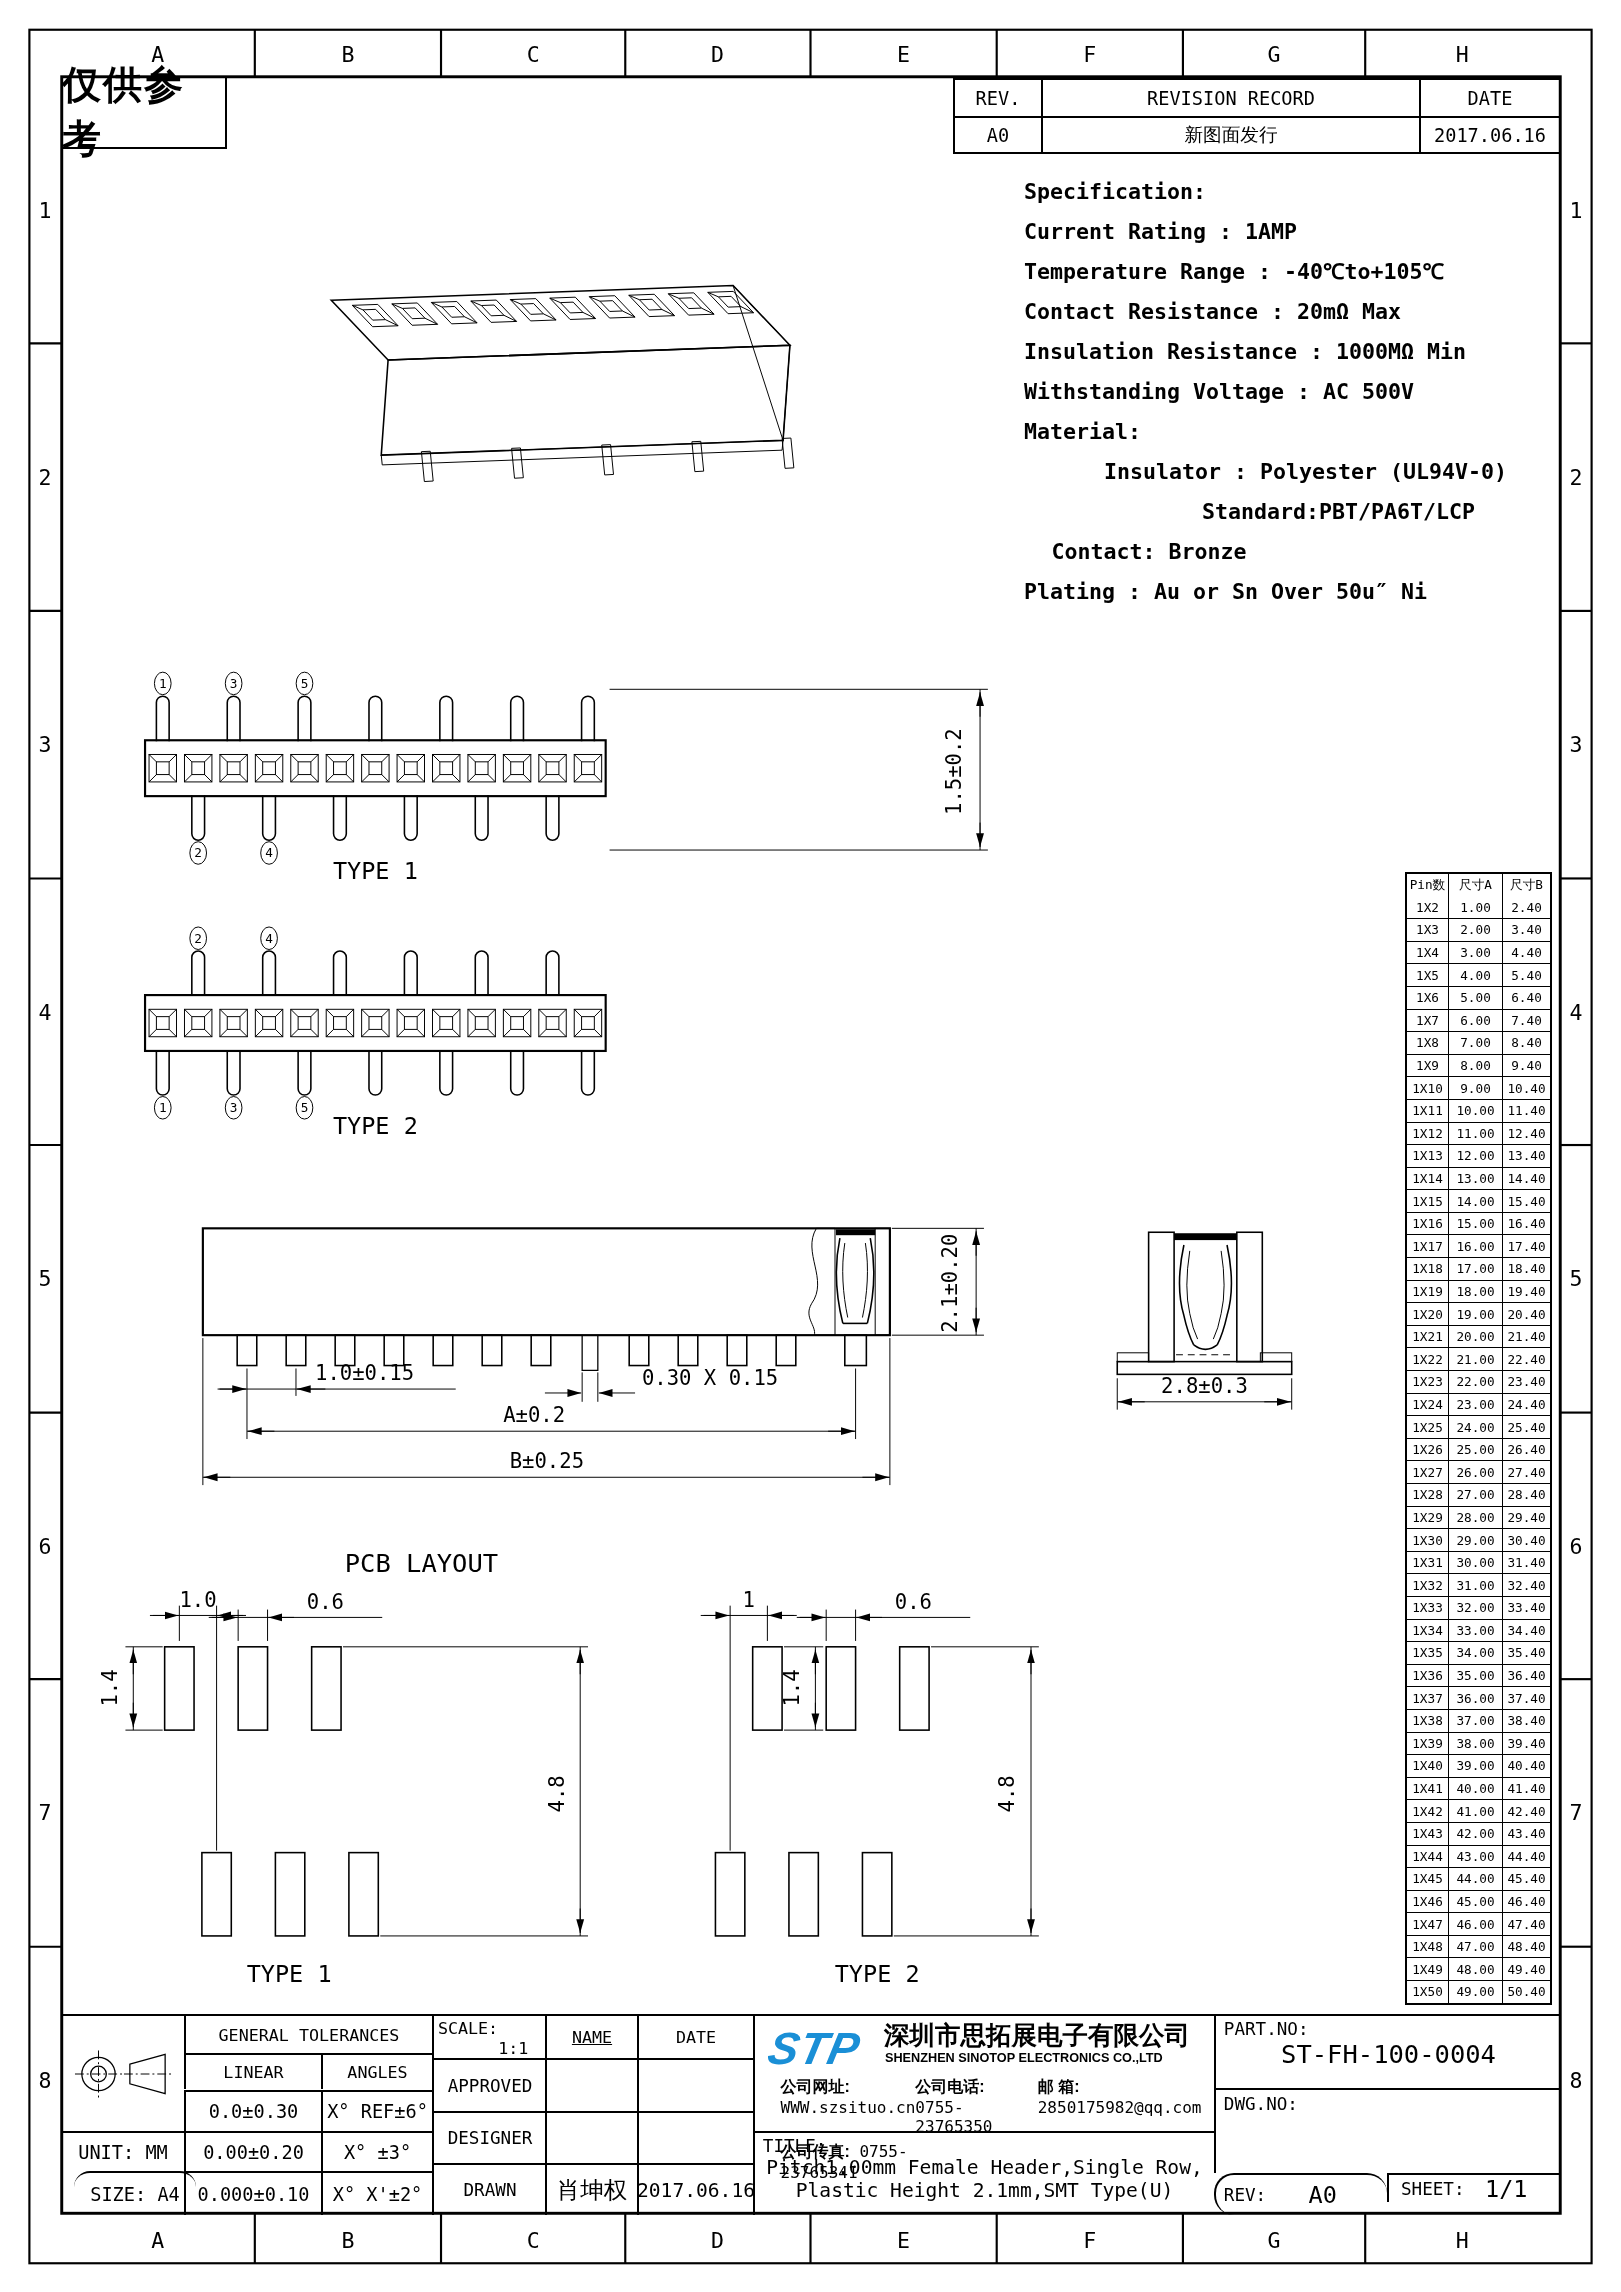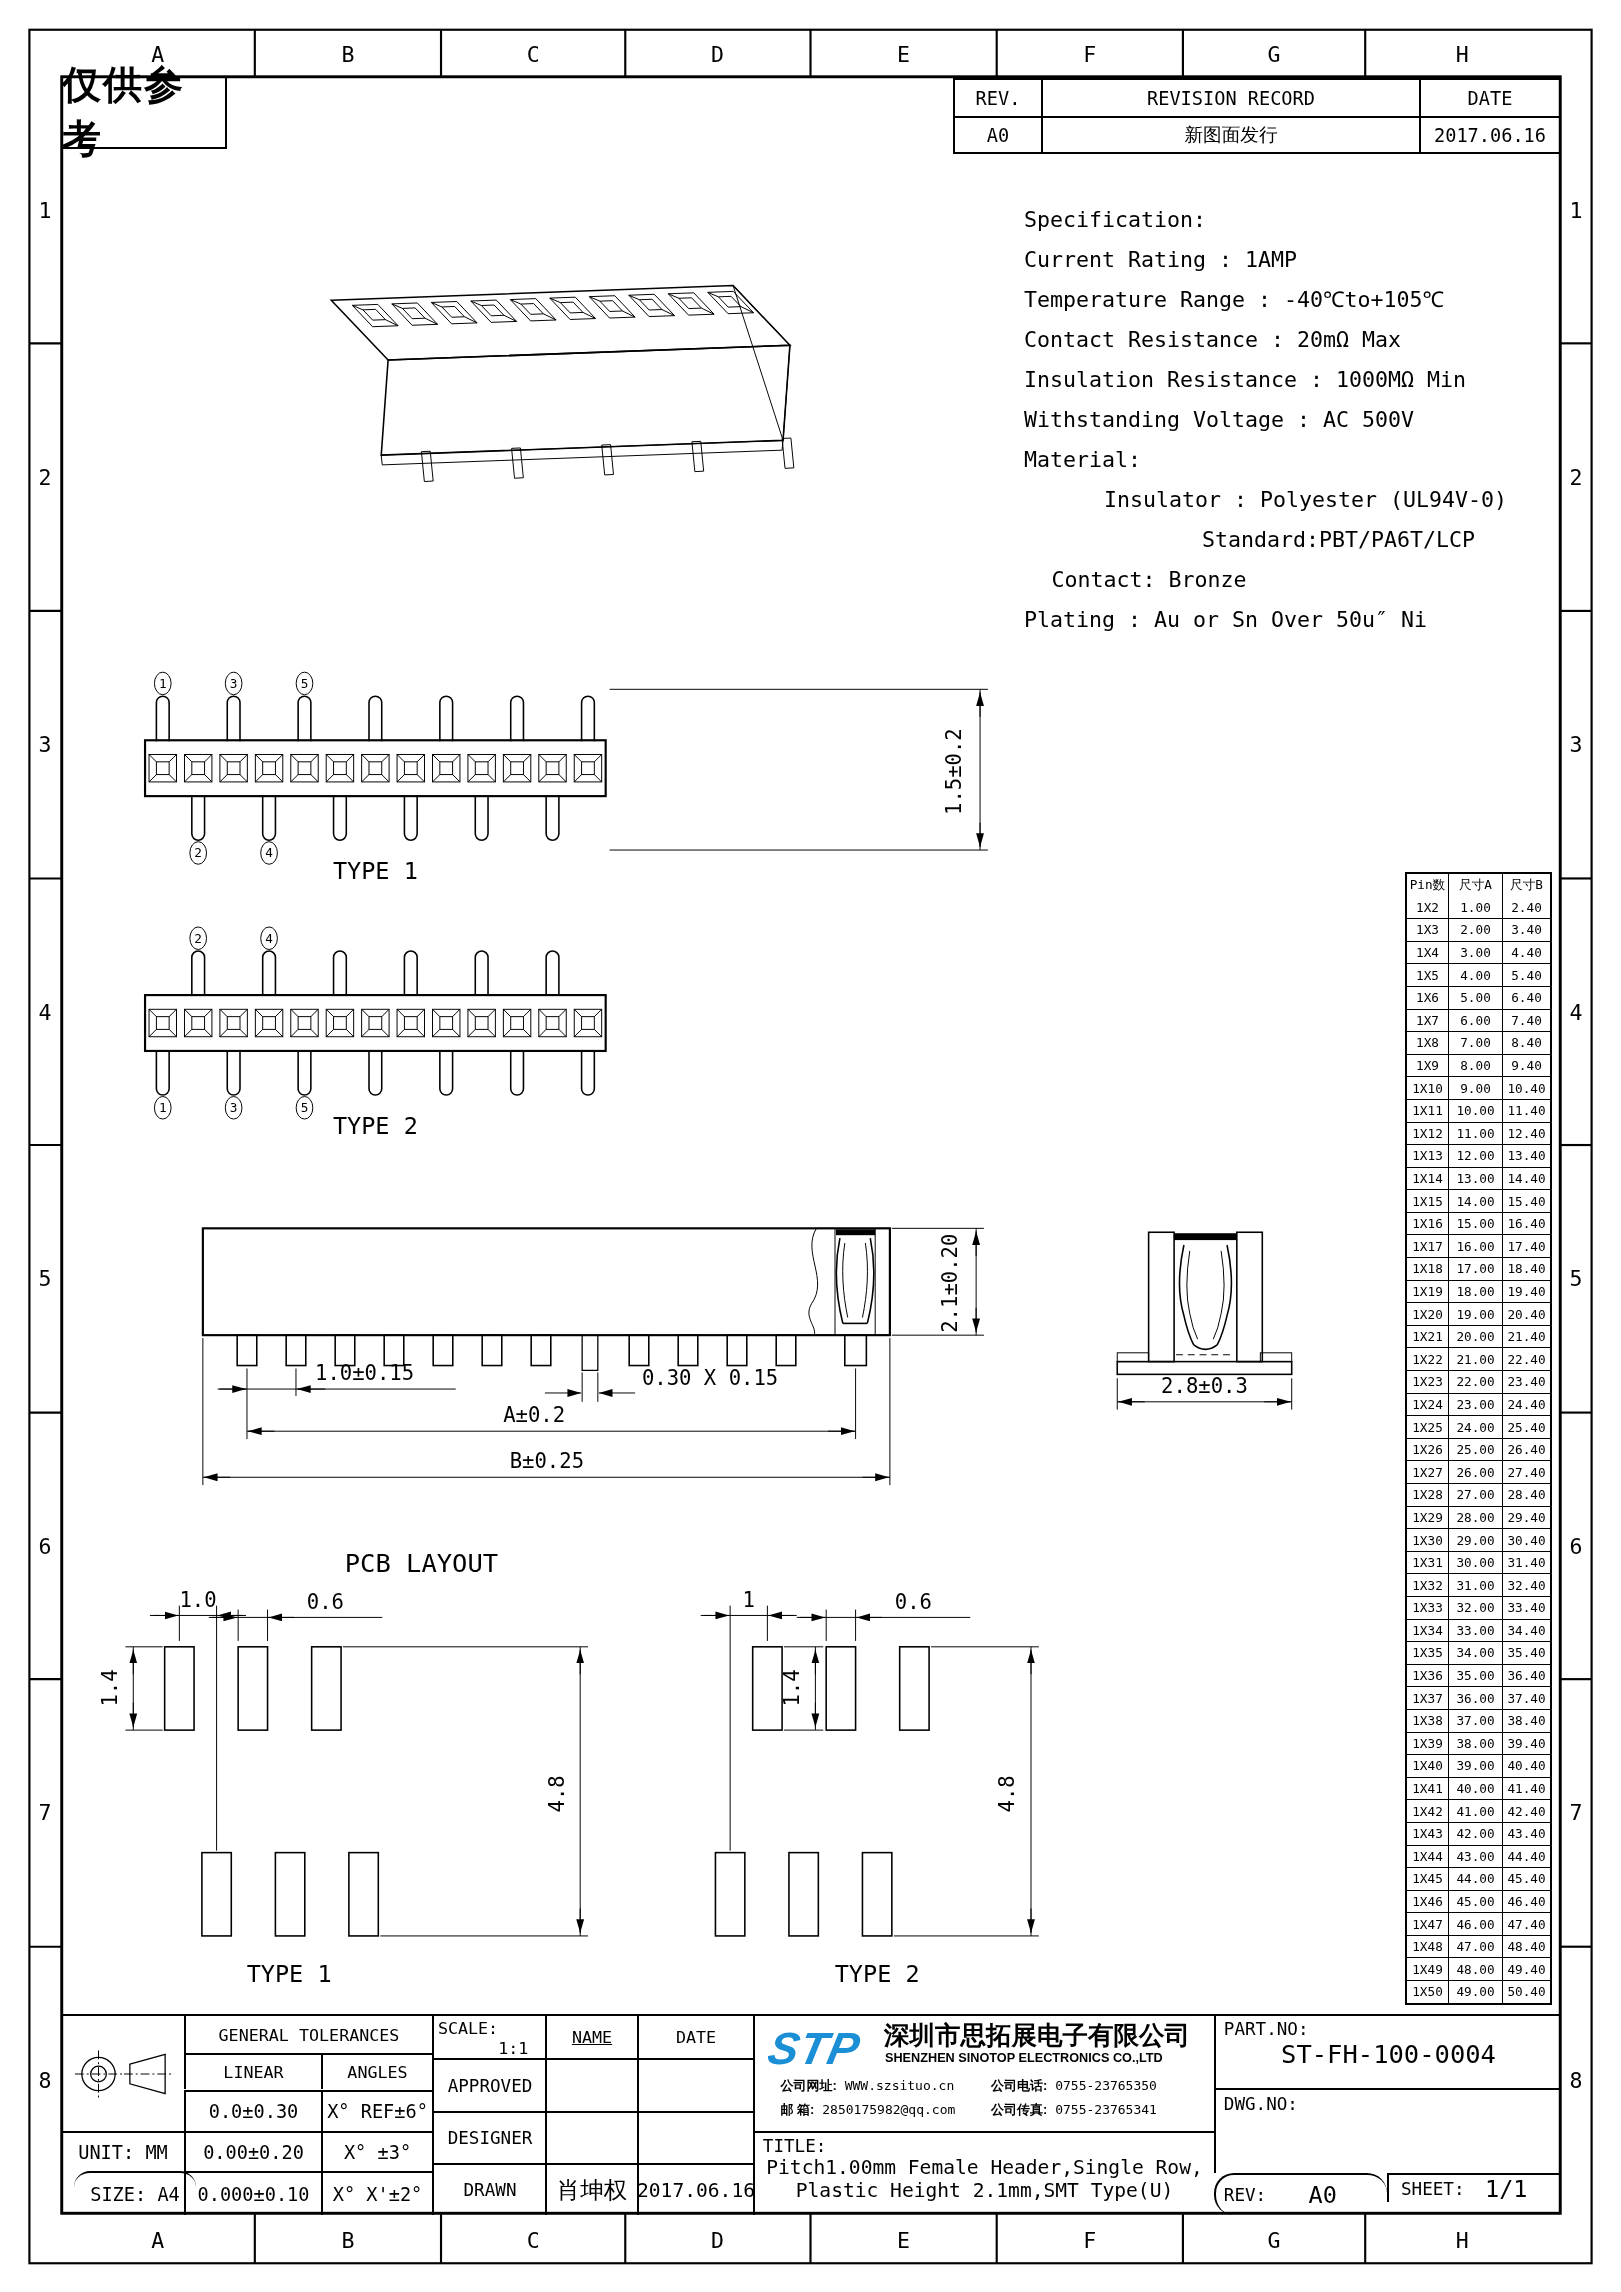--- a/index.html
+++ b/index.html
@@ -21,21 +21,21 @@
       display:flex;align-items:center;justify-content:center;font-size:39px;font-weight:bold;
       font-family:"Liberation Serif",serif;letter-spacing:2px;}
   
   .rev{left:953px;top:78px;width:608px;height:76px;border:2.5px solid #000;display:grid;
        grid-template-columns:86px 378px 1fr;grid-template-rows:1fr 1fr;}
   .rev>div{display:flex;align-items:center;justify-content:center;font-size:18.6px;
        font-family:"DejaVu Sans Mono",monospace;border-left:2px solid #000;border-top:2px solid #000;}
   .rev>div:nth-child(1),.rev>div:nth-child(4){border-left:none;}
   .rev>div:nth-child(-n+3){border-top:none;}
   
-  .spec{left:1024px;top:200px;width:534px;}
+  .spec{left:1024px;top:172px;width:534px;font-weight:bold;}
   .spec div{font-family:"DejaVu Sans Mono",monospace;font-size:21.6px;line-height:40px;white-space:pre;}
   .spec div:nth-child(8){padding-left:29px;text-align:center;}
   .spec div:nth-child(9){padding-left:178px;}
   .spec div:nth-child(10){padding-left:27.4px;}
   
   .pt{left:1405px;top:872px;width:147px;height:1133px;border:2px solid #000;display:flex;flex-direction:column;}
   .pt-row{flex:1;display:grid;grid-template-columns:41px 54px 1fr;border-top:1.4px solid #000;}
   .pt-row:first-child{border-top:none;}
   .pt-row>div{display:flex;align-items:center;justify-content:center;font-size:12.7px;
       font-family:"DejaVu Sans Mono",monospace;border-left:1.4px solid #000;overflow:hidden;}
@@ -929,21 +929,21 @@
       <span>肖坤权</span>
     </div>
     <div class="cell cc f20" style="left:575px;top:147px;width:116px;height:52px;">
       <span>2017.06.16</span>
     </div>
 
     <div class="cell noT" style="left:691px;top:0;width:461px;height:115px;">
       <div class="abs logo" style="left:13.7px;top:9.8px;">STP</div>
       <div class="abs cjk" style="left:129px;top:2px;font-size:25.5px;font-weight:bold;">深圳市思拓展电子有限公司</div>
       <div class="abs cjk" style="left:130px;top:35px;font-size:12.7px;font-weight:bold;">SHENZHEN SINOTOP ELECTRONICS CO.,LTD</div>
-      <div class="abs" style="left:25.5px;top:61px;width:421px;display:grid;grid-template-columns:1fr 1fr;row-gap:5.9px;font-size:13px;">
+      <div class="abs" style="left:25.5px;top:61px;width:421px;display:grid;grid-template-columns:1fr 1fr 1fr;row-gap:5.9px;font-size:16px;">
         <div><b class="cjk">公司网址:</b> <span>WWW.szsituo.cn</span></div>
         <div><b class="cjk">公司电话:</b> <span>0755-23765350</span></div>
         <div><b class="cjk">邮  箱:</b> <span>2850175982@qq.com</span></div>
         <div><b class="cjk">公司传真:</b> <span>0755-23765341</span></div>
       </div>
     </div>
 
     <div class="cell" style="left:691px;top:115px;width:461px;height:84px;padding:2.9px 7.8px;">
       <div class="f18">TITLE:</div>
       <div class="f20" style="text-align:center;">Pitch1.00mm Female Header,Single Row,</div>

